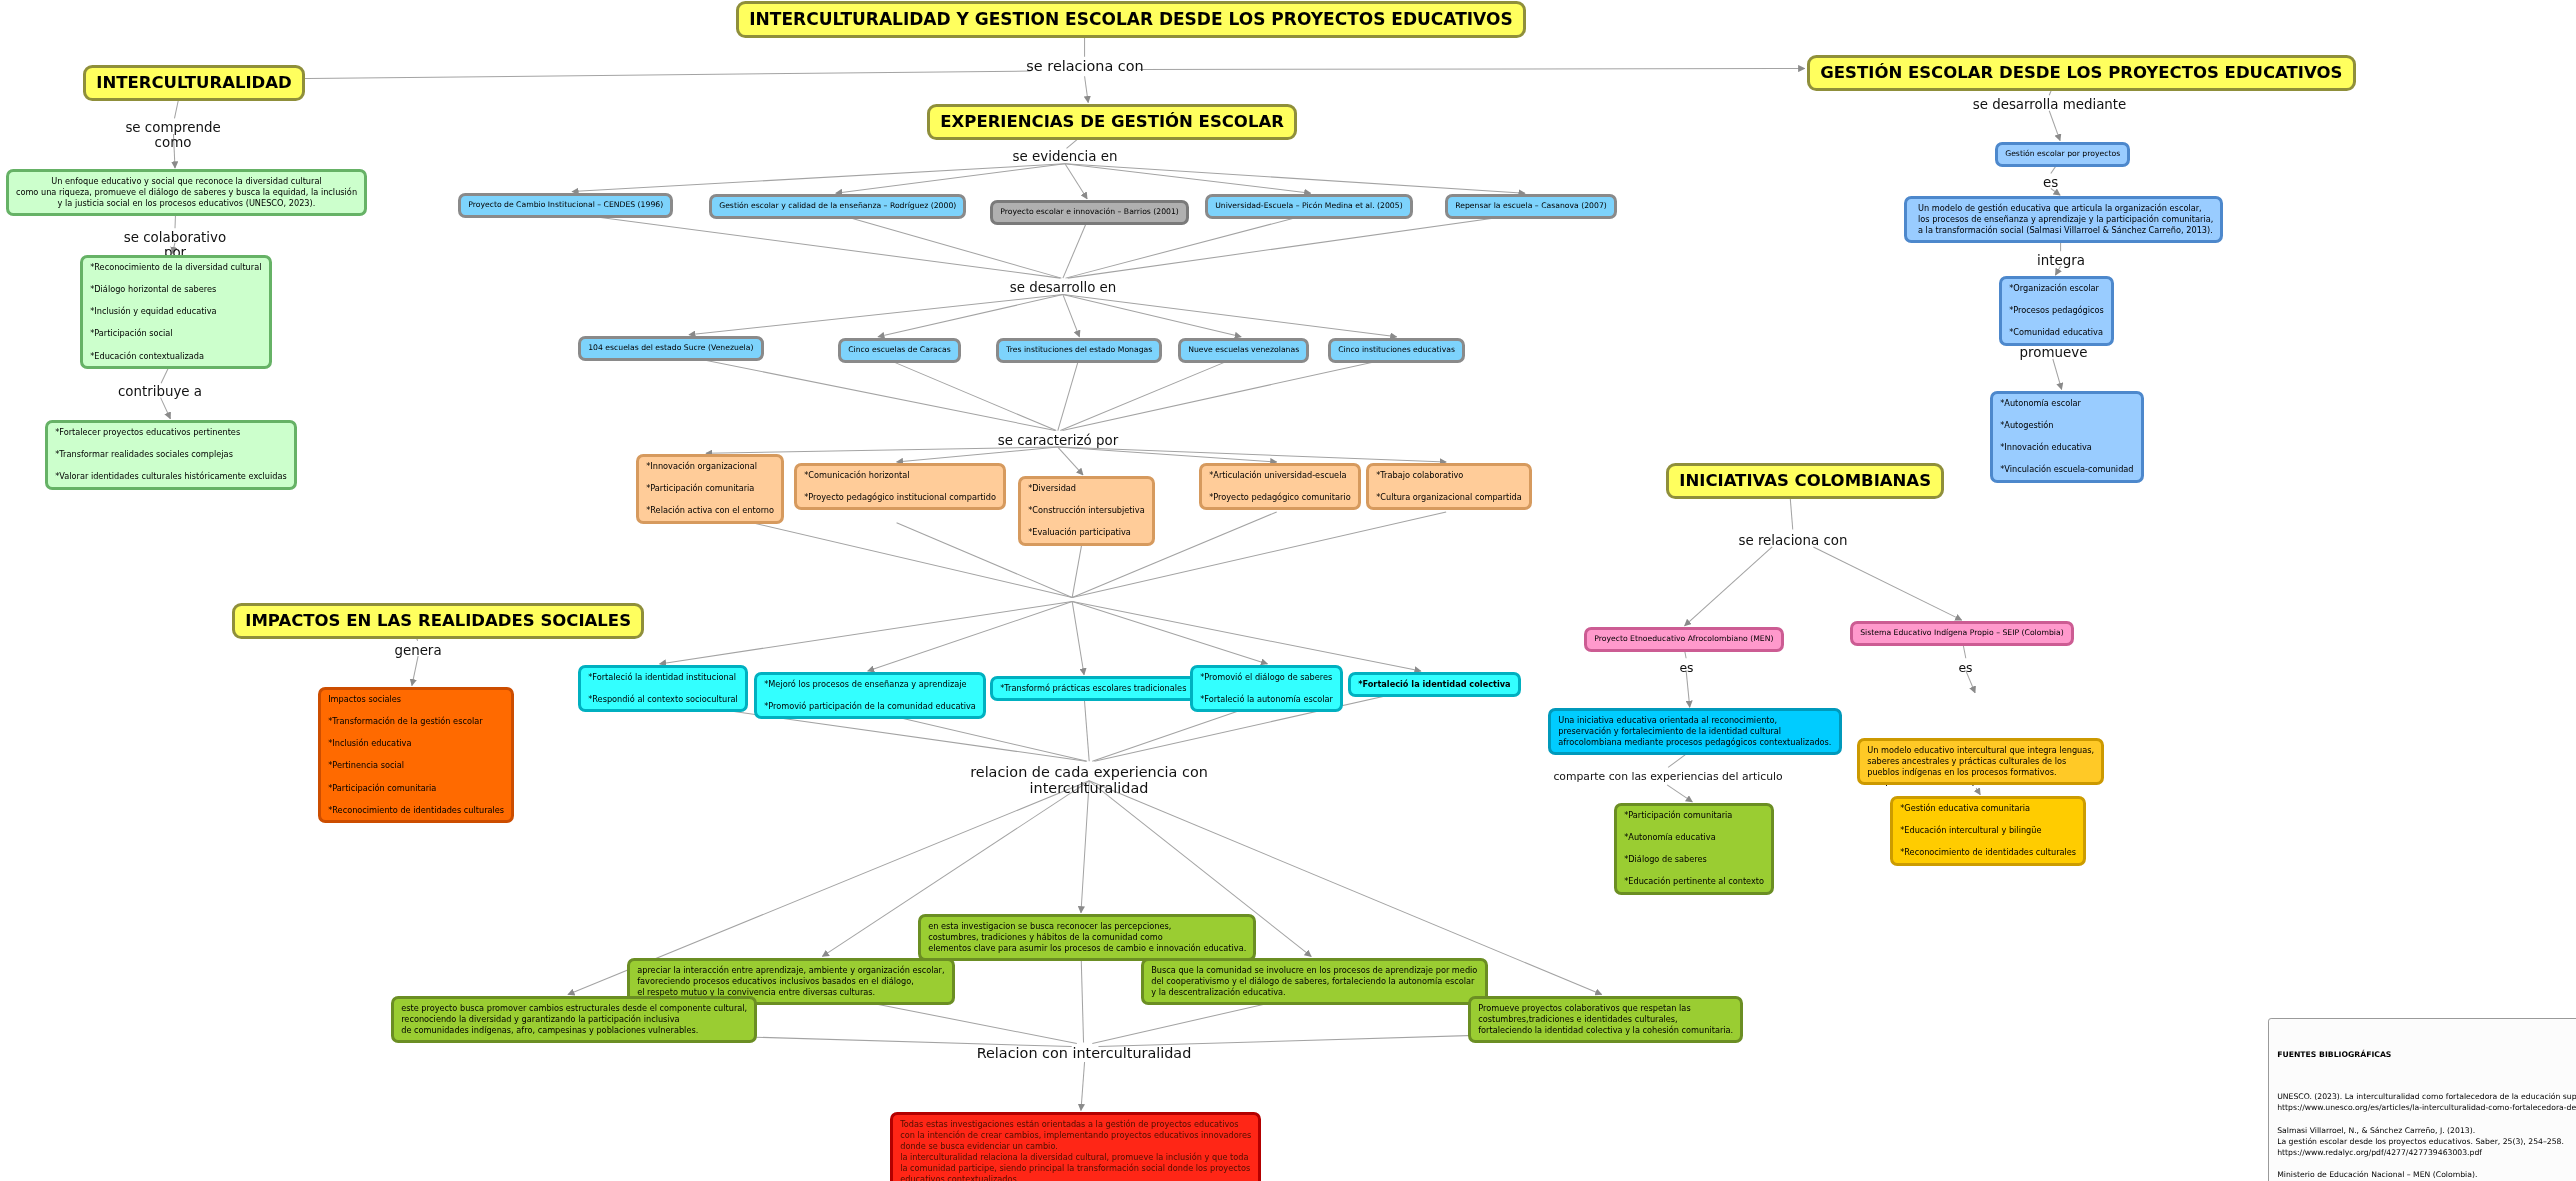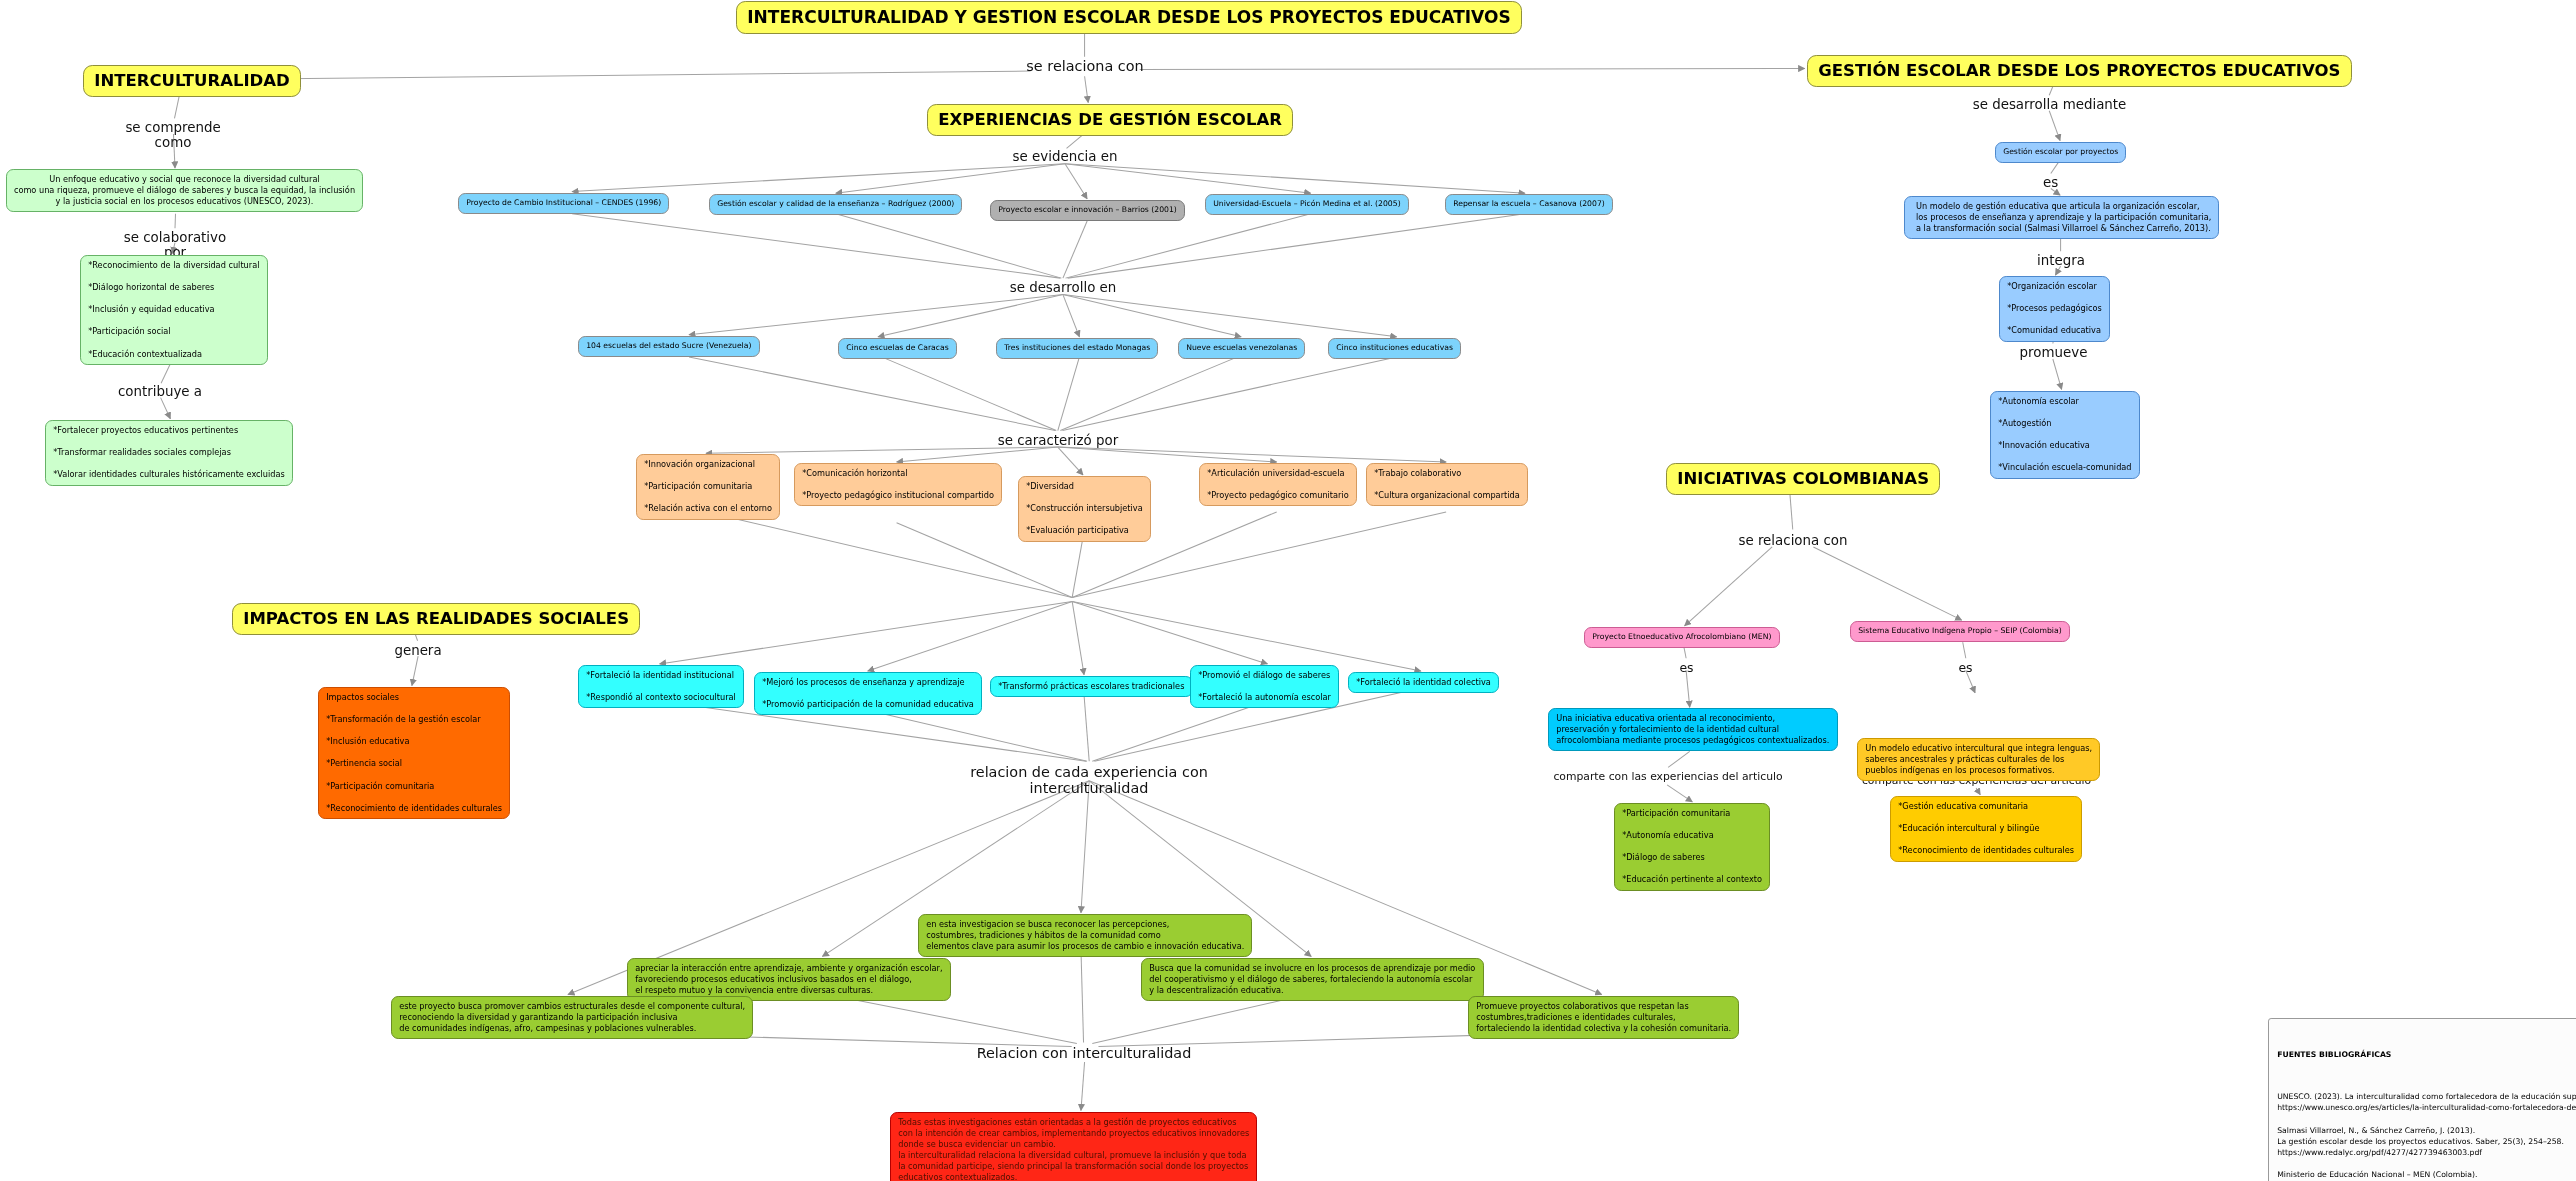--- a/index.html
+++ b/index.html
@@ -3,21 +3,21 @@
 <meta charset="utf-8">
 <style>
   html,body { margin:0; padding:0; background:#ffffff; }
   #canvas {
     position:relative; width:2849px; height:1181px; overflow:hidden;
     font-family:"DejaVu Sans","Liberation Sans",sans-serif; color:#000;
   }
   #wires { position:absolute; left:0; top:0; z-index:0; }
   .node {
     position:absolute; z-index:1; box-sizing:border-box;
-    border:1px solid #0369a1; border-radius:7.2px; padding:4.1px 7.2px;
+    border:3px solid #0369a1; border-radius:7.2px; padding:4.1px 7.2px;
     font-size:8.2px; line-height:1.35; text-align:center; white-space:pre-line;
     background:#eee;
   }
   .left { text-align:left; }
   .nw { white-space:nowrap; }
   .sm { font-size:7.7px; }
   .header {
     background:#ffff5e; border-color:#8f8f3a; border-radius:9.3px;
     font-size:16.5px; font-weight:600; padding:4.1px 10.3px; white-space:nowrap;
   }
@@ -225,21 +225,21 @@
   <div class="node c-cyan left" style="left:578px; top:665px;">*Fortaleció la identidad institucional
 
 *Respondió al contexto sociocultural</div>
   <div class="node c-cyan left" style="left:754px; top:672px;">*Mejoró los procesos de enseñanza y aprendizaje
 
 *Promovió participación de la comunidad educativa</div>
   <div class="node c-cyan left" style="left:990px; top:676px;">*Transformó prácticas escolares tradicionales</div>
   <div class="node c-cyan left" style="left:1190px; top:665px;">*Promovió el diálogo de saberes
 
 *Fortaleció la autonomía escolar</div>
-  <div class="node c-cyan left" style="left:1348px; top:672px;">*Fortaleció la identidad colectiva</div>
+  <div class="node c-cyan left" style="left:1348px; top:672px;font-weight:bold;">*Fortaleció la identidad colectiva</div>
 
   <div class="node c-lime left" style="left:918px; top:914px;">en esta investigacion se busca  reconocer las percepciones,
 costumbres, tradiciones y hábitos de la comunidad como
 elementos clave para asumir los procesos de cambio e innovación educativa.</div>
   <div class="node c-lime left" style="left:627px; top:958px;">apreciar  la interacción entre aprendizaje, ambiente y organización escolar,
 favoreciendo procesos educativos inclusivos basados en el diálogo,
 el respeto mutuo y la convivencia entre diversas culturas.</div>
   <div class="node c-lime left" style="left:1141px; top:958px;">Busca que la comunidad se involucre en los procesos de aprendizaje por medio
 del cooperativismo y el diálogo de saberes, fortaleciendo la autonomía escolar
 y la descentralización educativa.</div>

